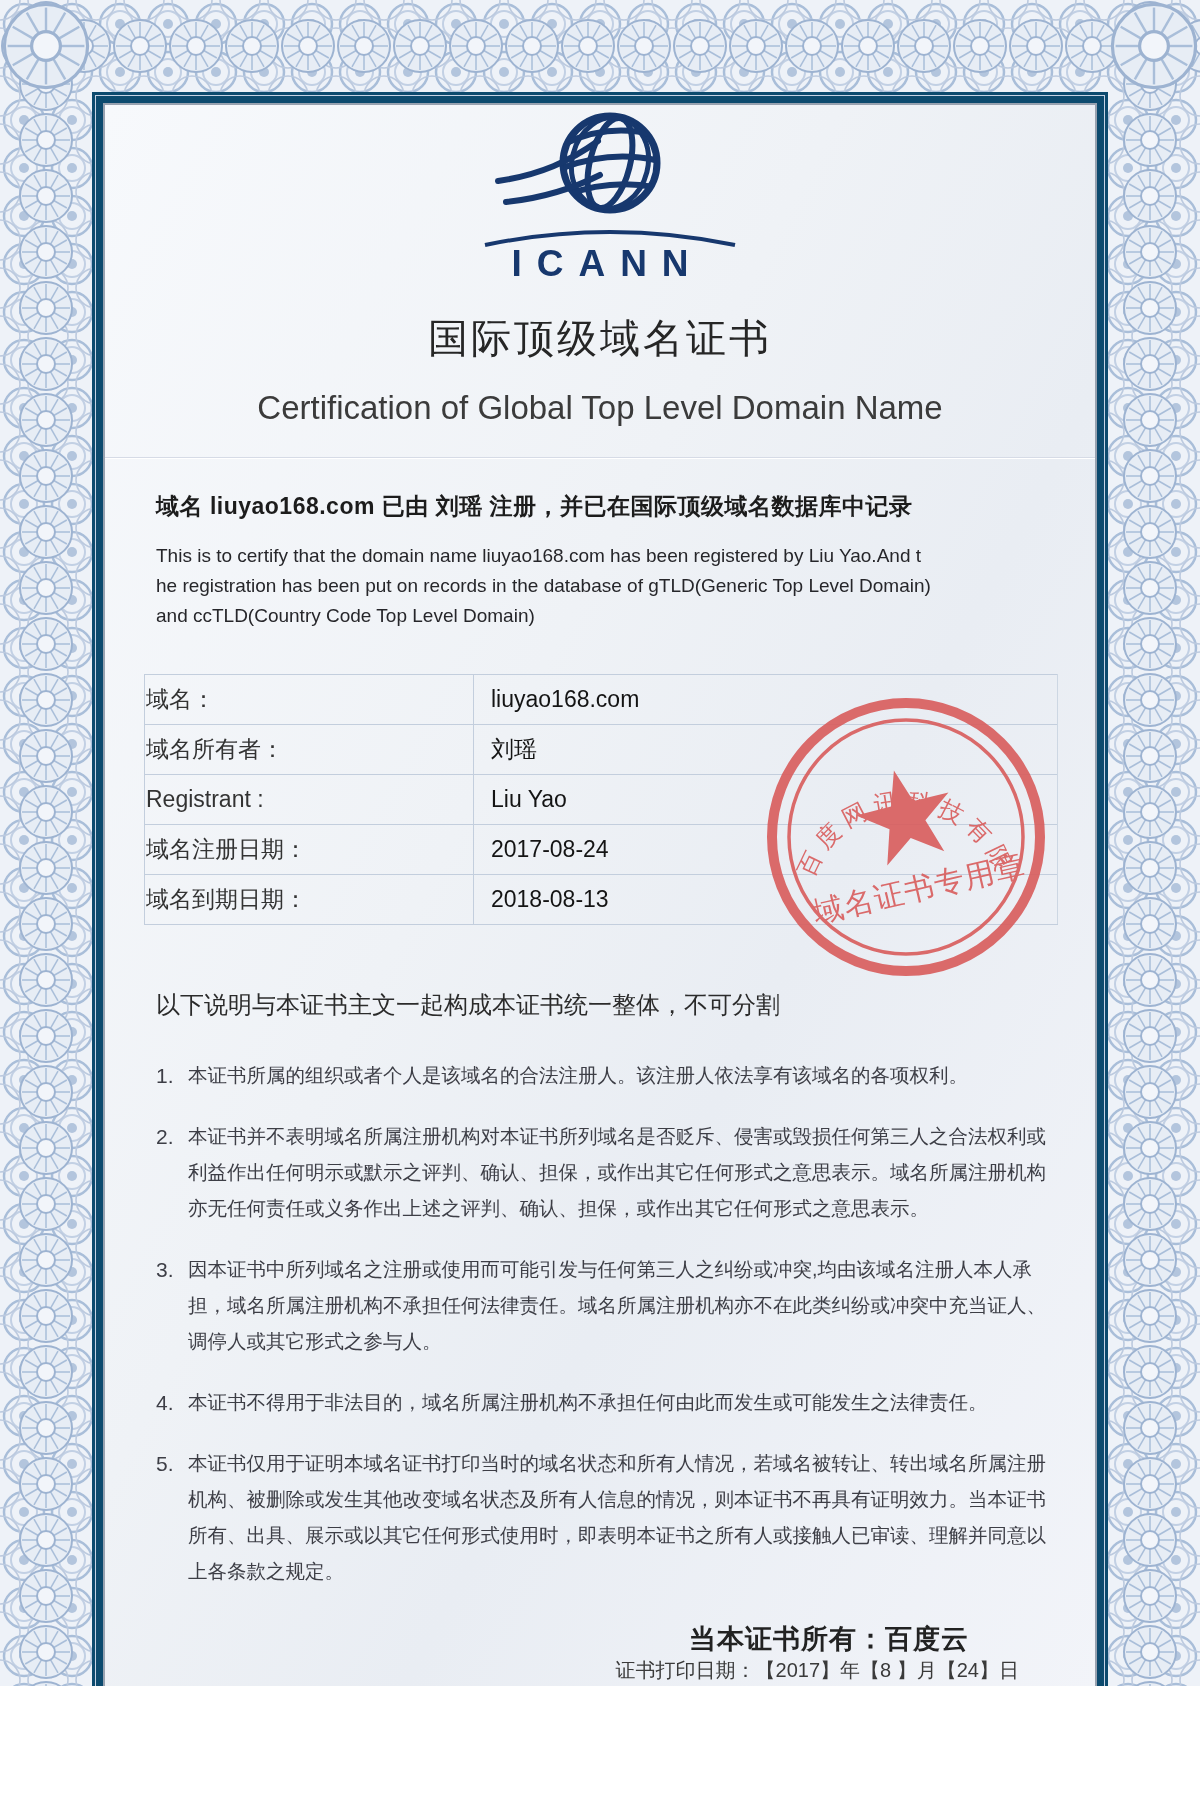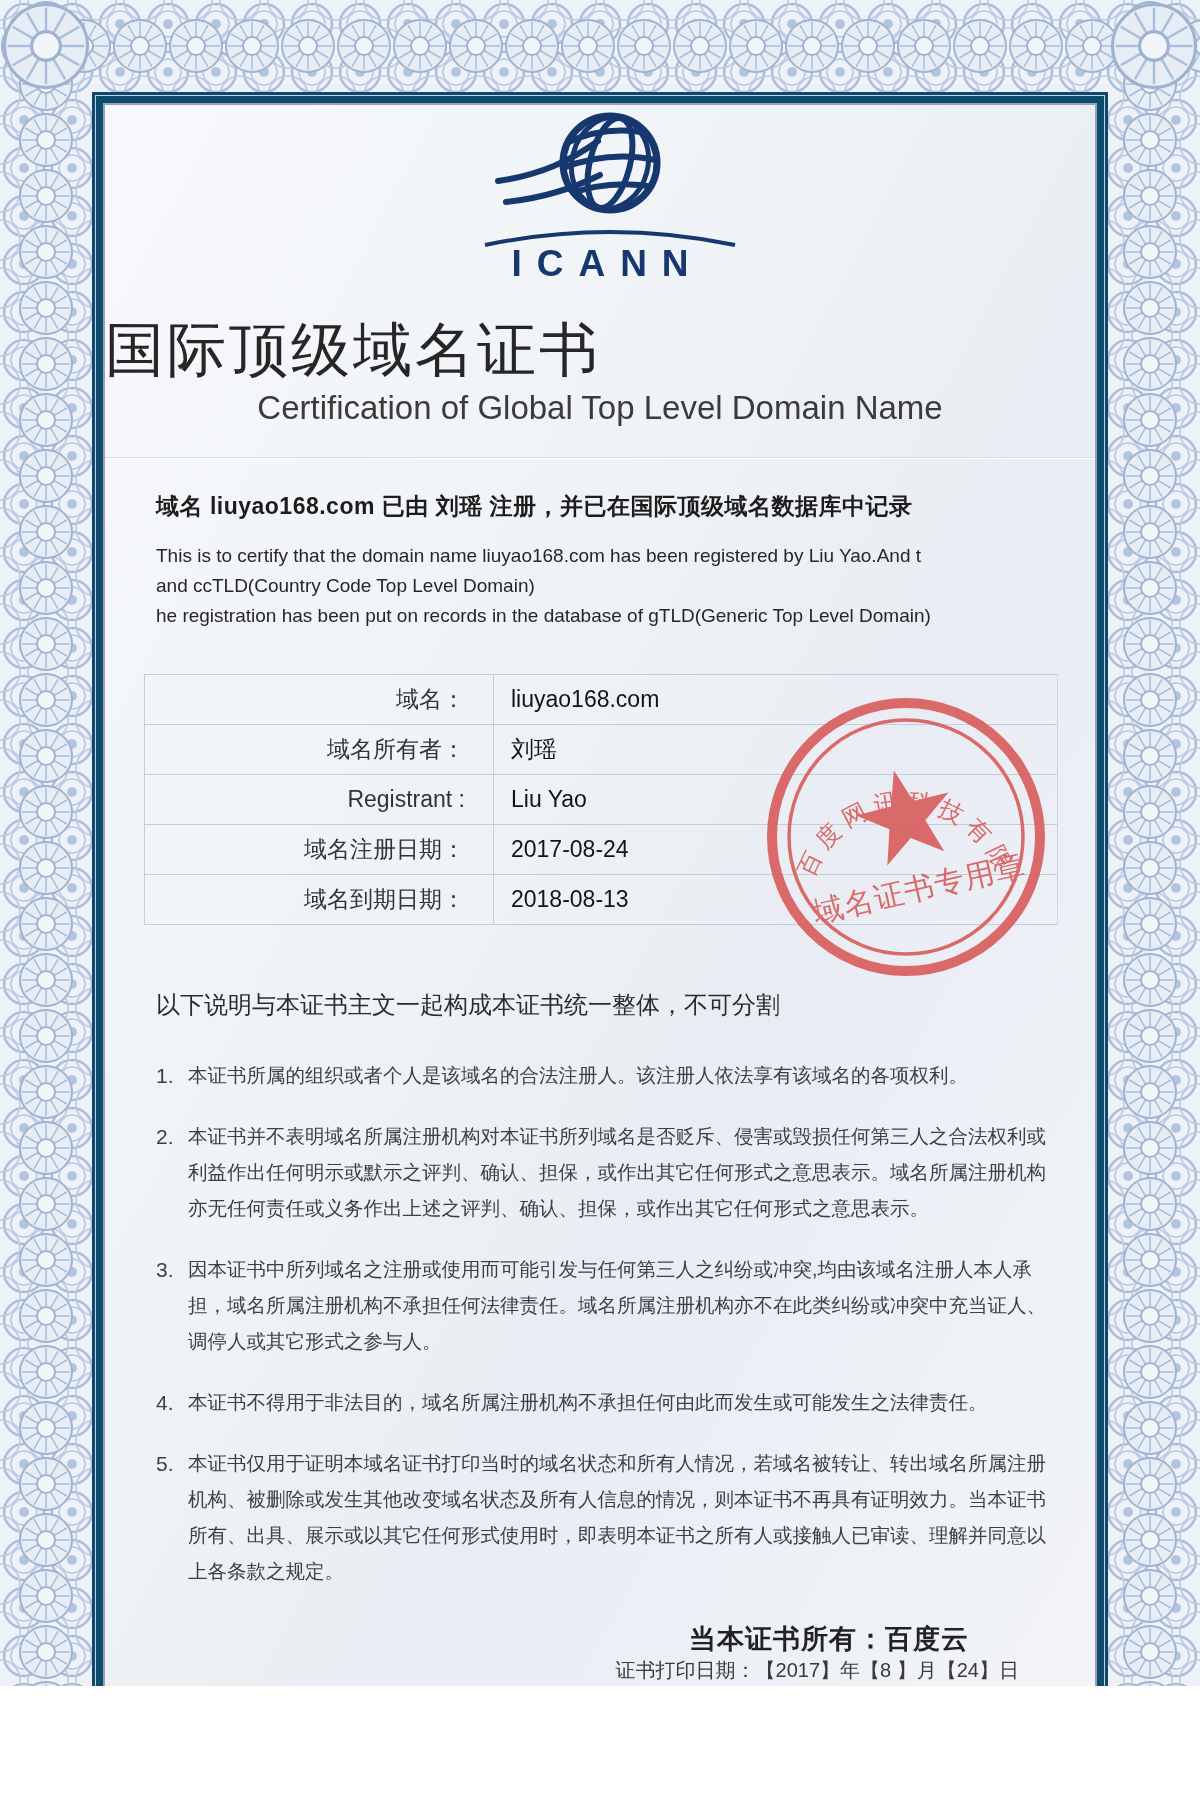--- a/index.html
+++ b/index.html
@@ -4,30 +4,30 @@
 <style>
   html,body{margin:0;padding:0;}
   body{background:#ffffff;font-family:"Liberation Sans","DejaVu Sans",sans-serif;}
   .page{position:relative;width:1200px;height:1686px;background:#0c4a6e;overflow:hidden;}
   .lace-svg{position:absolute;left:0;top:0;}
   .panel{position:absolute;left:103px;top:103px;width:990px;height:1596px;border:2px solid #98a2b0;
          background:linear-gradient(118deg,#f7f9fc 0%,#eff2f6 40%,#e9edf3 62%,#f2f4f9 100%);}
   .logo{position:absolute;top:-6px;left:0;width:100%;text-align:center;}
   .icann-word{margin-top:-12px;font-size:37px;font-weight:bold;color:#17386e;letter-spacing:15px;text-indent:15px;}
   .icann-tagline{margin-top:1px;font-size:13.5px;color:#17386e;}
-  .title{position:absolute;top:206px;left:0;width:100%;margin:0;text-align:left;
-         font-size:59px;font-weight:500;color:#262626;letter-spacing:3px;}
+  .title{position:absolute;top:206px;left:0;width:100%;margin:0;text-align:center;
+         font-size:40px;font-weight:500;color:#262626;letter-spacing:3px;}
   .subtitle{position:absolute;top:284px;left:0;width:100%;text-align:center;font-size:33px;color:#3b3b3b;}
   .divider{position:absolute;top:352px;left:0;width:100%;height:1px;background:#d6dbe6;box-shadow:0 1px 0 #ffffff;}
   .intro-zh{position:absolute;top:386px;left:51px;font-size:23px;font-weight:600;color:#1c1c1c;letter-spacing:0.5px;}
   .intro-en{position:absolute;top:436px;left:51px;font-size:19px;line-height:30px;color:#26262a;}
   .info-table{position:absolute;top:569px;left:39px;width:914px;border-collapse:collapse;}
   .info-table td{height:47px;border-top:1px solid #c3cedd;font-size:23px;background:transparent;}
   .info-table tr:last-child td{border-bottom:1px solid #c3cedd;}
-  .info-table td.lbl{width:319px;text-align:right;padding-right:28px;color:#333333;
+  .info-table td.lbl{width:319px;padding-right:8px;color:#333333;
                      border-left:1px solid #c3cedd;border-right:1px solid #c3cedd;}
   .info-table td.val{padding-left:17px;color:#141414;border-right:1px solid #cdd7e3;}
   .stamp{position:absolute;left:651px;top:582px;opacity:0.9;}
   .notice{position:absolute;top:884px;left:51px;font-size:24px;color:#2b2b2b;}
   .terms{position:absolute;top:952px;left:51px;width:900px;list-style:none;margin:0;padding:0;}
   .term{position:relative;padding-left:32px;width:862px;font-size:19.5px;line-height:36px;color:#3d3e46;margin-bottom:25px;}
   .term .num{position:absolute;left:0;top:1px;font-size:21px;color:#3d3e46;}
   .footer-issuer{position:absolute;top:1516px;right:126px;font-size:27px;font-weight:600;color:#222222;letter-spacing:1px;}
   .footer-date{position:absolute;top:1552px;right:76px;font-size:20px;color:#3a3a3a;}
 </style>
@@ -112,22 +112,22 @@
       <div class="icann-word">ICANN</div>
     </div>
 
     <h1 class="title">国际顶级域名证书</h1>
     <div class="subtitle">Certification of Global Top Level Domain Name</div>
     <div class="divider"></div>
 
     <div class="intro-zh">域名 liuyao168.com 已由 刘瑶 注册，并已在国际顶级域名数据库中记录</div>
     <div class="intro-en">
       <div>This is to certify that the domain name liuyao168.com has been registered by Liu Yao.And t</div>
+      <div>he registration has been put on records in the database of gTLD(Generic Top Level Domain)</div>
       <div>and ccTLD(Country Code Top Level Domain)</div>
-      <div>he registration has been put on records in the database of gTLD(Generic Top Level Domain)</div>
     </div>
 
     <table class="info-table">
       <tbody id="info-tbody">
           <tr>
             <td class="lbl">域名：</td>
             <td class="val">liuyao168.com</td>
           </tr>
           <tr>
             <td class="lbl">域名所有者：</td>

